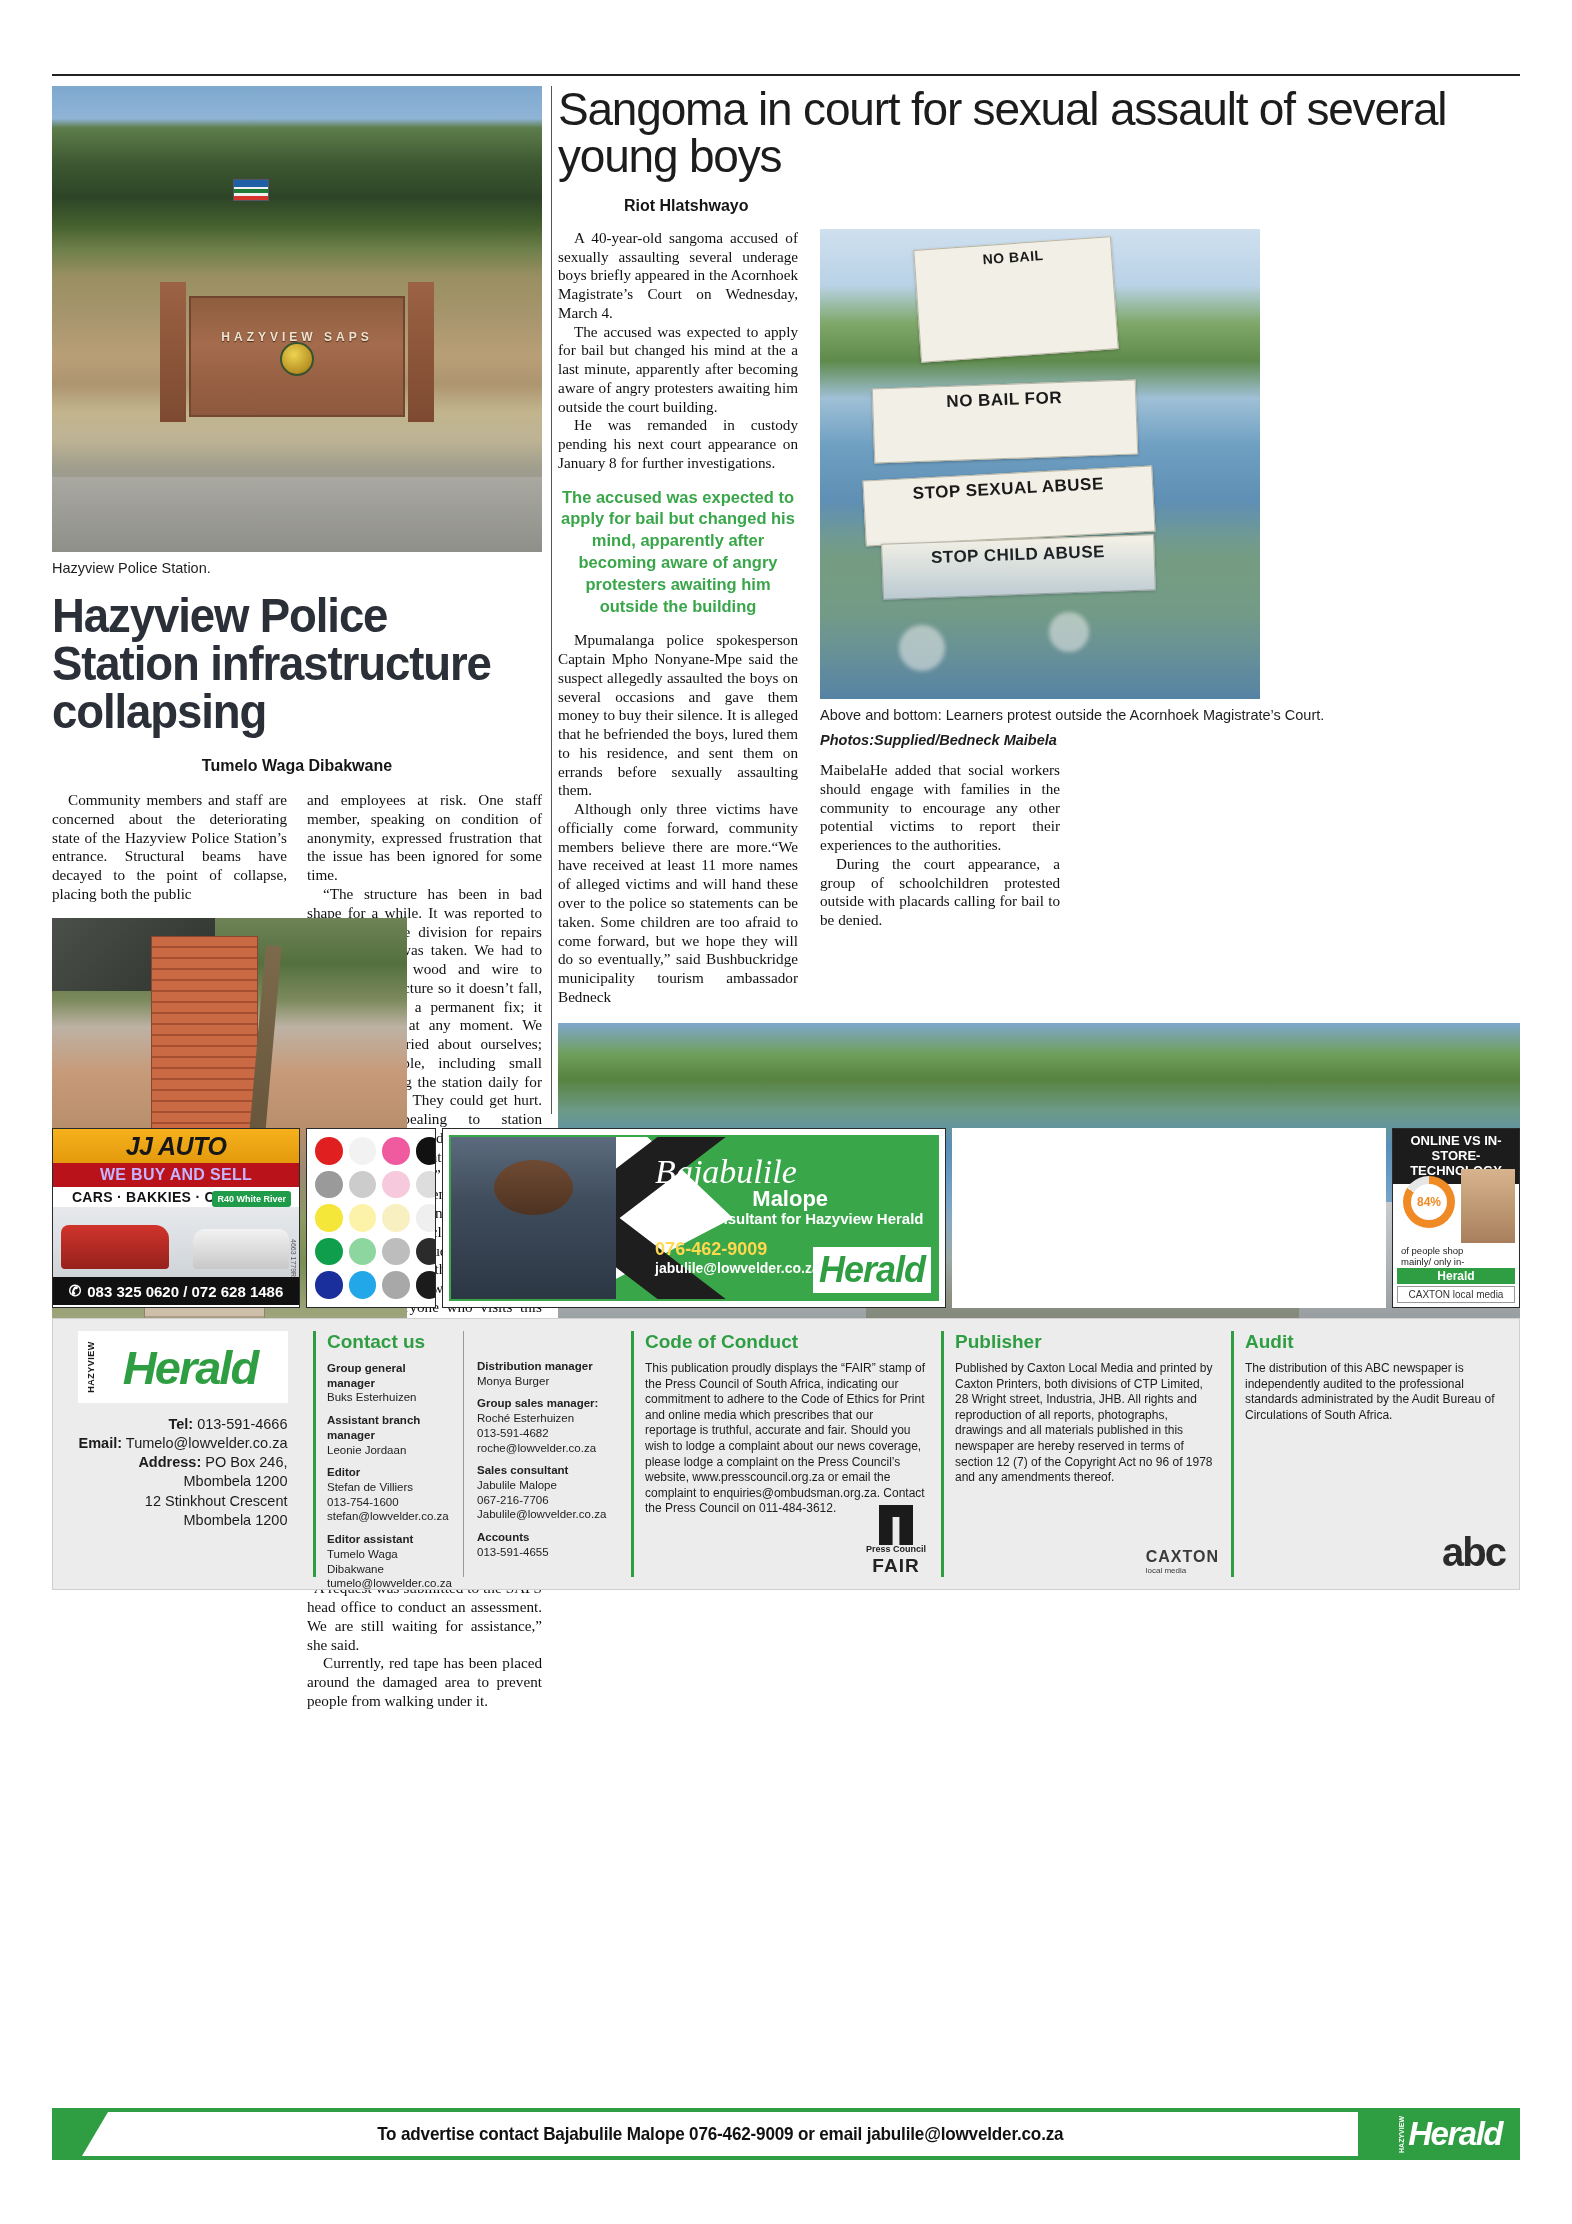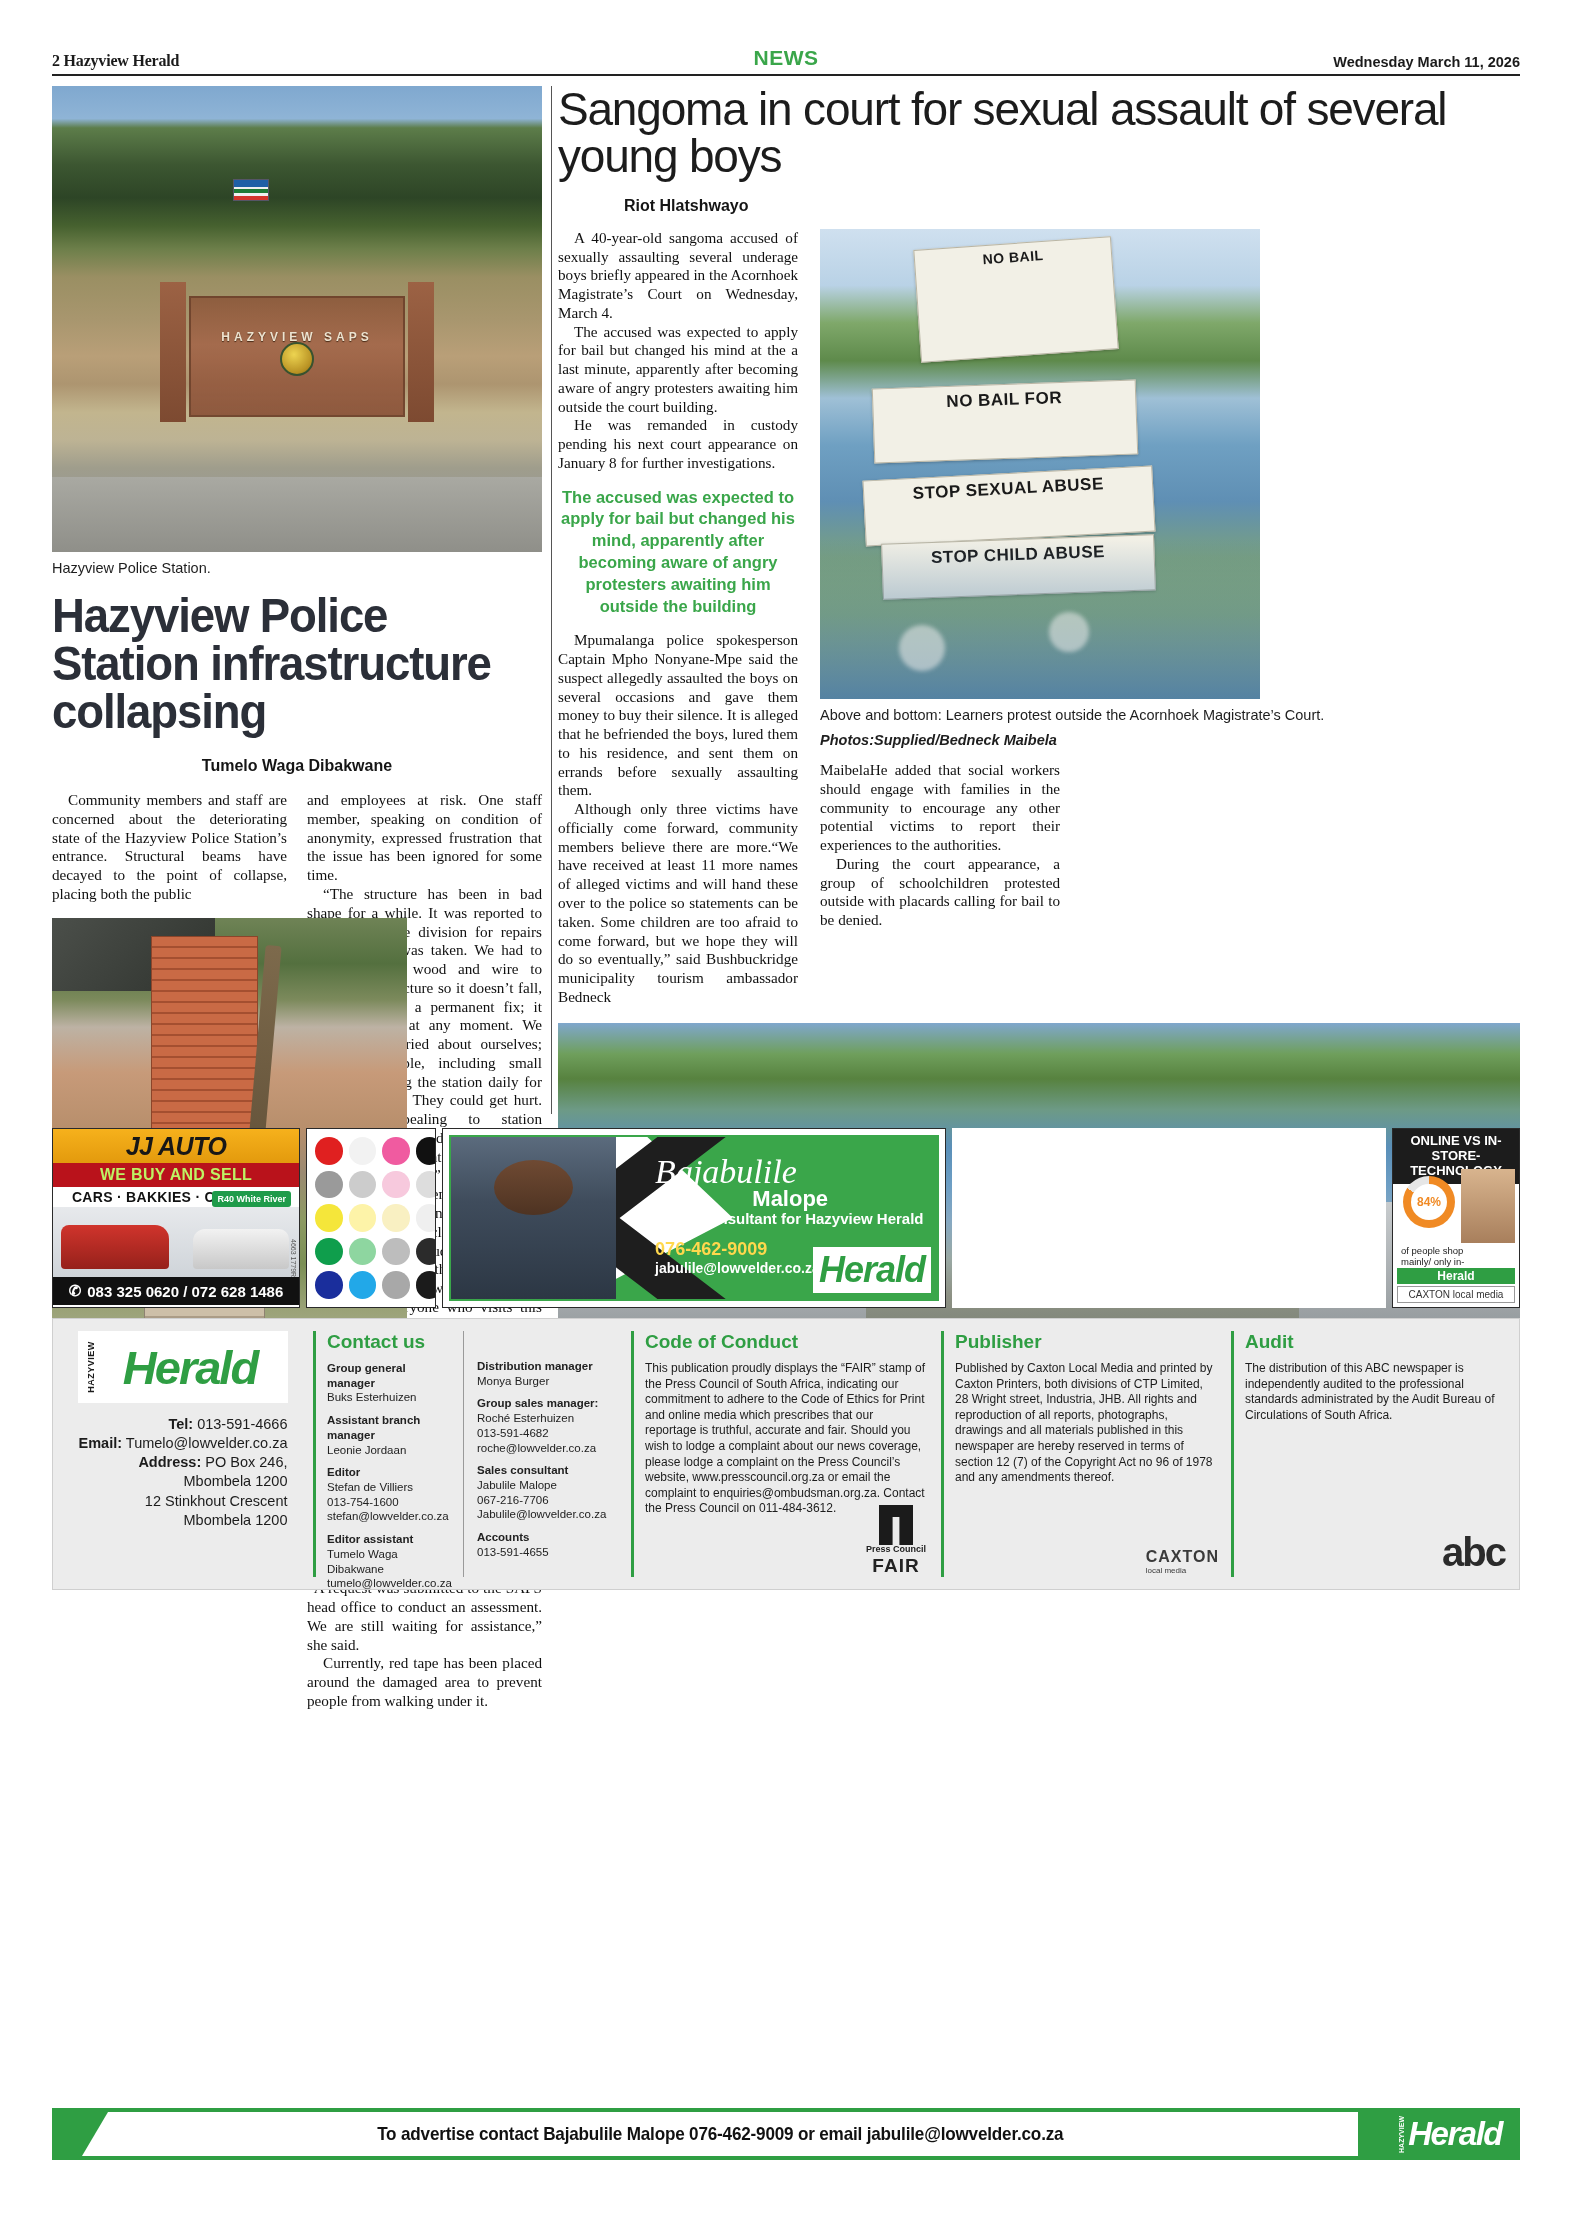--- a/index.html
+++ b/index.html
@@ -220,21 +220,21 @@
   }
   .ad-box { background:#fff; border:1px solid #2a2a2a; position:relative; overflow:hidden; }
 
   .ad-jj { width:248px; }
   .ad-jj .jj-top {
     height:34px; background:linear-gradient(to bottom,#f6b11c,#e39a0d);
     display:flex; align-items:center; justify-content:center;
     font-weight:700; font-size:25px; color:#171717; font-style:italic; letter-spacing:-.5px;
   }
   .ad-jj .jj-buy {
-    height:24px; background:#b9121b; color:#bef264; font-weight:700; font-size:16px;
+    height:24px; background:#b9121b; color:#c4b5fd; font-weight:700; font-size:16px;
     display:flex; align-items:center; justify-content:center; letter-spacing:.3px;
   }
   .ad-jj .jj-cars {
     height:20px; background:#fff; color:#111; font-weight:700; font-size:14px;
     display:flex; align-items:center; justify-content:center; letter-spacing:.3px;
   }
   .ad-jj .jj-pics { height:70px; background:linear-gradient(to bottom,#e7e9ec,#cfd4d9); position:relative; }
   .ad-jj .car-red {
     position:absolute; left:8px; bottom:8px; width:108px; height:44px;
     background:linear-gradient(to bottom,#d0342c,#96211b); border-radius:8px 14px 4px 4px;
@@ -437,25 +437,20 @@
   .bottombar .bb-logo .hd {
     font-family:"Liberation Sans", sans-serif; font-weight:700; font-size:33px;
     color:#fff; font-style:italic; letter-spacing:-1.5px;
   }
 </style>
 </head>
 <body>
 
 <div class="page">
 
-  <div class="runhead">
-    <div class="folio">2 Hazyview Herald</div>
-    <div class="section">NEWS</div>
-    <div class="date">Wednesday March 11, 2026</div>
-  </div>
   <div class="rule-top"></div>
   <div class="vrule"></div>
 
   <div class="left-col">
 
     <div class="photo photo-main">
       <div class="flag"></div>
       <div class="pillar" style="left:22%"></div>
       <div class="pillar" style="right:22%"></div>
       <div class="gate">

